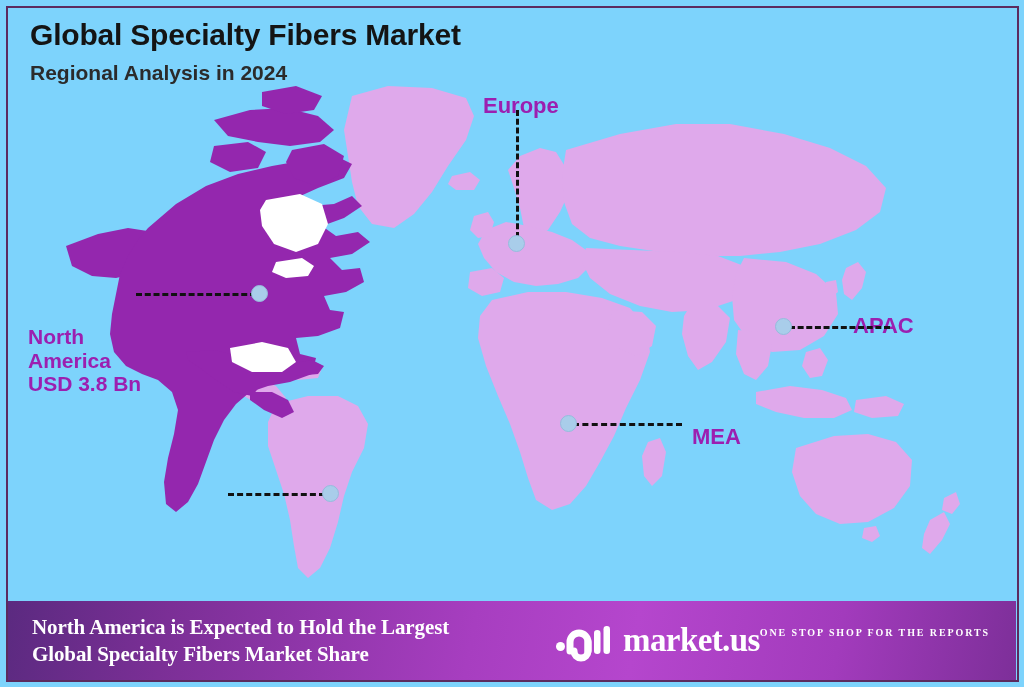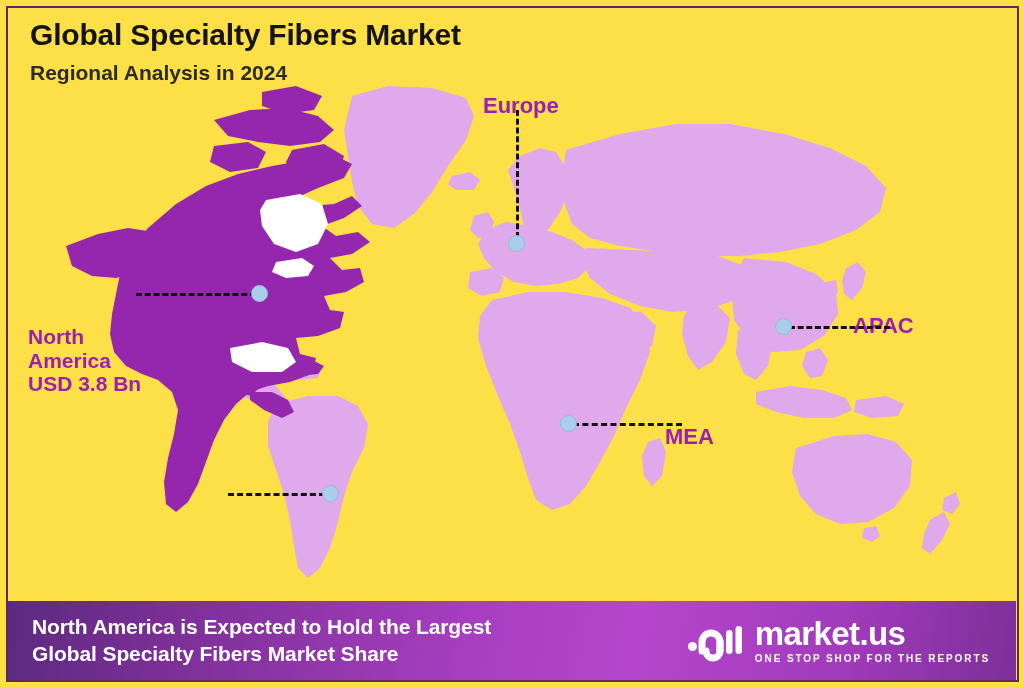--- a/index.html
+++ b/index.html
@@ -11,21 +11,21 @@
     width: 1024px;
     height: 687px;
     overflow: hidden;
     font-family: "Liberation Sans", sans-serif;
   }
 
   #infographic {
     position: relative;
     width: 1024px;
     height: 687px;
-    background: #fde047;
+    background: #7dd3fc;
     box-sizing: border-box;
   }
 
   
   .frame {
     position: absolute;
     left: 6px;
     top: 6px;
     right: 5px;
     bottom: 5px;
@@ -83,21 +83,21 @@
     position: absolute;
     font-weight: bold;
     color: #9C1FB0;
     line-height: 1.12;
     white-space: pre-line;
     z-index: 22;
     margin-top: 14px;
   }
   .label-europe      { left: 483px; top: 80px;  font-size: 22px; }
   .label-apac        { left: 853px; top: 300px; font-size: 22px; }
-  .label-mea         { left: 665px; top: 411px; font-size: 22px; }
+  .label-mea         { left: 692px; top: 411px; font-size: 22px; }
   .label-latin       { left: 28px;  top: 481px; font-size: 22px; }
   .label-na {
     left: 28px; top: 311px;
     width: 190px;
     font-size: 21px;
     text-align: left;
   }
 
   
   .dot {
@@ -148,20 +148,21 @@
                   #a73ec0 46%,
                   #b546cd 62%,
                   #a23bbc 82%,
                   #7d2f99 100%);
     display: flex;
     align-items: center;
     justify-content: space-between;
     box-sizing: border-box;
     padding: 0 26px 0 24px;
     z-index: 30;
+    font-family: Liberation Serif, serif;
   }
   .footer-text {
     color: #ffffff;
     font-size: 21px;
     font-weight: bold;
     line-height: 1.28;
     white-space: pre-line;
     letter-spacing: -0.1px;
   }
   .brand {
@@ -169,21 +170,21 @@
     align-items: center;
     gap: 10px;
   }
   .brand-mark {
     width: 58px;
     height: 46px;
     flex: 0 0 auto;
   }
   .brand-type {
     display: flex;
-    flex-direction: column;
+    flex-direction: row;
     align-items: flex-start;
     justify-content: center;
     text-align: center;
   }
   .brand-name {
     color: #ffffff;
     font-size: 33px;
     font-weight: bold;
     line-height: 1;
     letter-spacing: -0.6px;

